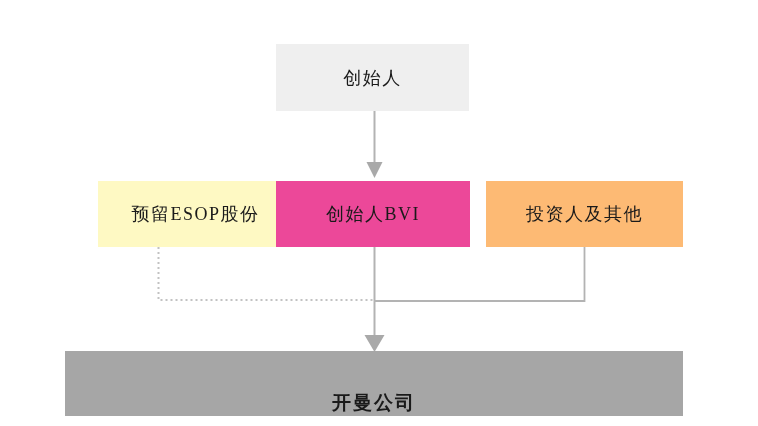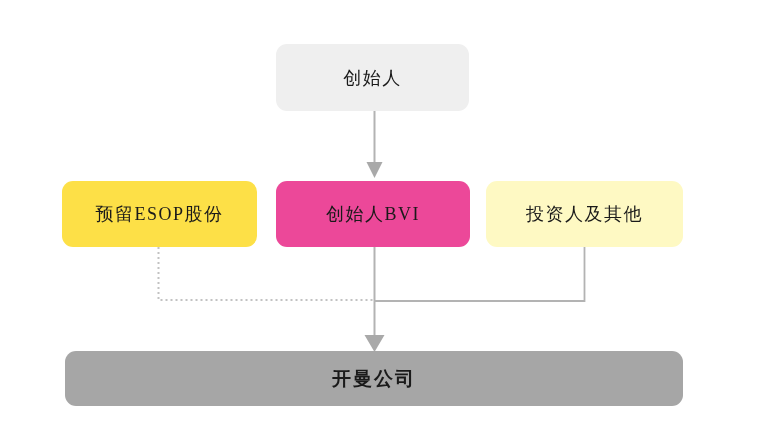--- a/index.html
+++ b/index.html
@@ -24,33 +24,32 @@
     width: 758px;
     height: 426px;
     pointer-events: none;
   }
   .node {
     position: absolute;
     display: flex;
     align-items: center;
     justify-content: center;
     box-sizing: border-box;
-    border-radius: 11px;
   }
   .node-label {
     font-size: 18px;
     color: #1a1a1a;
     letter-spacing: 1.5px;
     white-space: nowrap;
   }
   .node-top    { left: 276px; top: 44px;  width: 193px; height: 67px; }
   .node-esop   { left: 62px;  top: 181px; width: 195px; height: 66px; }
   .node-bvi    { left: 276px; top: 181px; width: 194px; height: 66px; }
   .node-inv    { left: 486px; top: 181px; width: 197px; height: 66px; }
-  .node-cayman { left: 65px;  top: 351px; width: 618px; height: 55px; }
+  .node-cayman { left: 65px;  top: 351px; width: 618px; height: 65px; align-items: flex-end; }
   .node-cayman .node-label {
     font-weight: bold;
     font-size: 19px;
     letter-spacing: 2px;
   }
 </style>
 </head>
 <body>
 
 <div class="canvas">
@@ -65,29 +64,29 @@
     <polyline points="584.5,247 584.5,301 374.5,301" fill="none" stroke-width="1.8" stroke="#b3b3b3"></polyline>
 
     <line x1="374.5" y1="247" x2="374.5" y2="337" stroke-width="2" stroke="#b3b3b3"></line>
     <polygon points="364.5,335 384.5,335 374.5,352" fill="#a9a9a9"></polygon>
   </svg>
 
   <div class="node node-top" style="background: rgb(239, 239, 239);">
     <span class="node-label">创始人</span>
   </div>
 
-  <div class="node node-esop" style="background: #fde047;">
+  <div class="node node-esop" style="background: #fef9c3; margin-left: 36px;">
     <span class="node-label">预留ESOP股份</span>
   </div>
 
   <div class="node node-bvi" style="background: #ec4899;">
     <span class="node-label">创始人BVI</span>
   </div>
 
-  <div class="node node-inv" style="background: #fef9c3;">
+  <div class="node node-inv" style="background: #fdba74;">
     <span class="node-label">投资人及其他</span>
   </div>
 
   <div class="node node-cayman" style="background: rgb(166, 166, 166);">
     <span class="node-label">开曼公司</span>
   </div>
 
 </div>
 
 </body></html>

